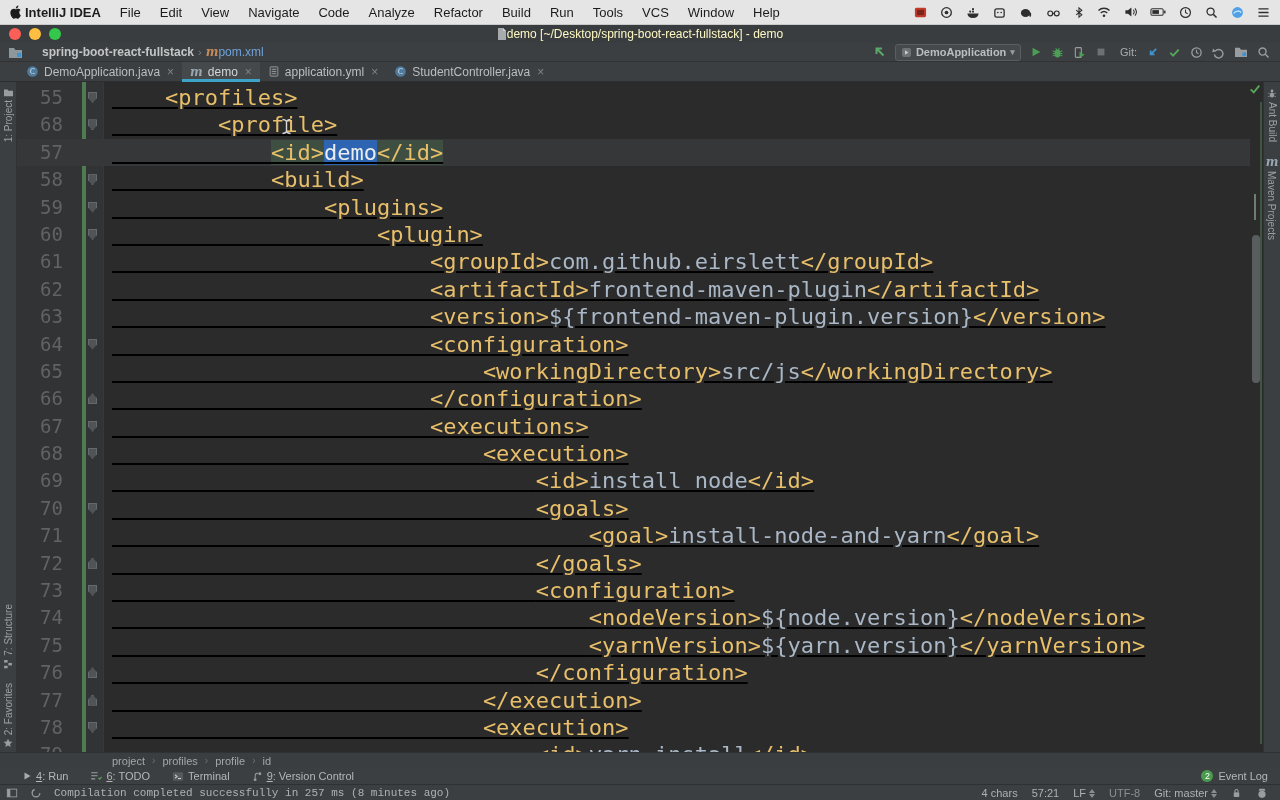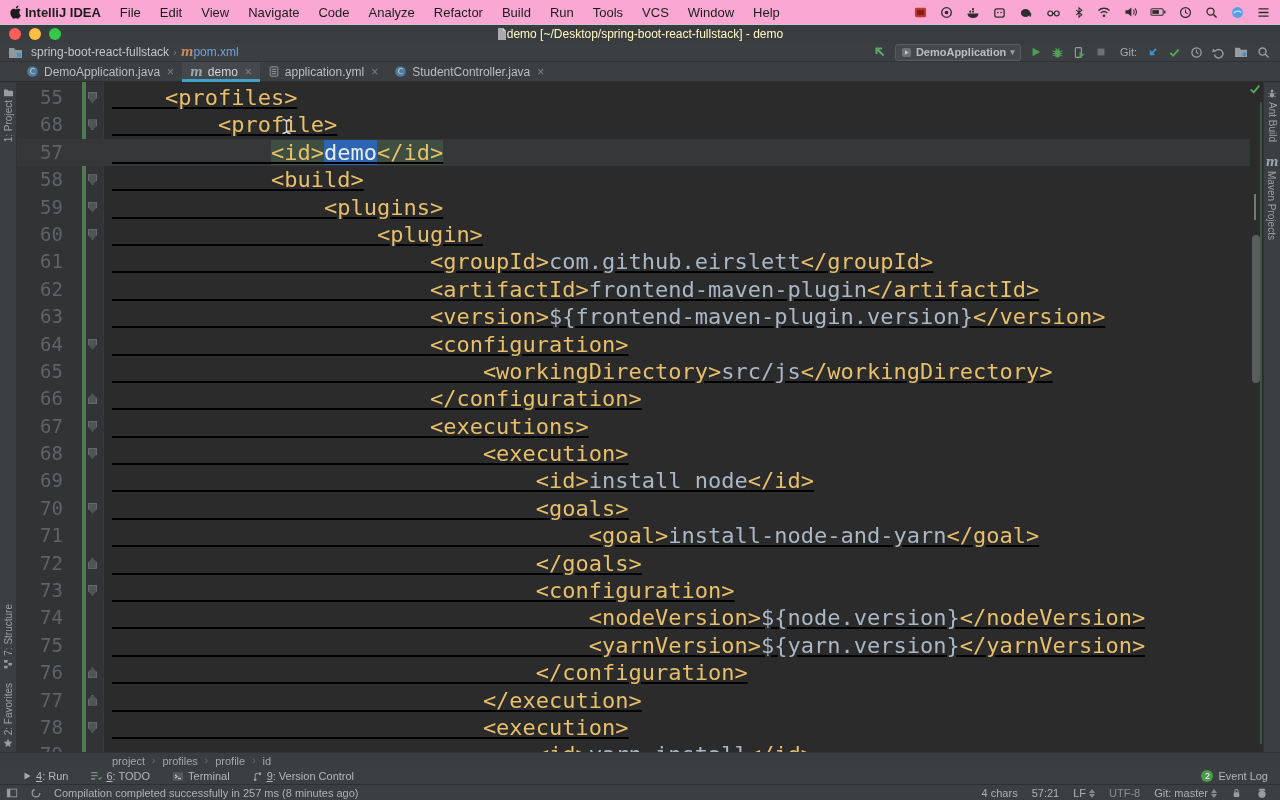--- a/index.html
+++ b/index.html
@@ -2,39 +2,39 @@
 <html style="--accent: #3EA3C9;"><head>
 <meta charset="utf-8">
 <style>
   html,body{margin:0;padding:0;width:1280px;height:800px;overflow:hidden;background:#2B2B2B;
     font-family:"Liberation Sans",sans-serif;-webkit-font-smoothing:antialiased;}
   .page{width:1280px;height:800px;display:flex;flex-direction:column;position:relative;}
   .icon{display:inline-flex;align-items:center;justify-content:center;line-height:0;}
   .icon svg{display:block;}
 
   
-  .menubar{height:20px;background:#f9a8d4;border-bottom:1px solid #C9C9C9;display:flex;align-items:center;
+  .menubar{height:20px;background:#e5e5e5;border-bottom:1px solid #C9C9C9;display:flex;align-items:center;
     padding:12px 10px;font-size:13px;color:#1c1c1c;flex:none;box-sizing:border-box;}
   .menubar .menus{display:flex;align-items:center;gap:19px;}
   .menubar .menu-item{white-space:nowrap;}
   .menubar .app-name{font-weight:bold;}
   .menubar .extras{margin-left:auto;display:flex;align-items:center;gap:13px;}
 
   
   .titlebar{height:18px;background:#3A3D3F;position:relative;flex:none;display:flex;align-items:center;justify-content:center;}
   .traffic{position:absolute;left:9px;top:3px;display:flex;gap:8px;}
   .traffic i{width:12px;height:12px;border-radius:50%;display:block;}
   .t-red{background:#FC5F57;}.t-yellow{background:#FDBE41;}.t-green{background:#34C84A;}
   .win-title{display:flex;align-items:center;font-size:12px;color:#fef9c3;}
 
   
   .navbar{height:19px;background:#3C3F41;display:flex;align-items:center;padding:0 10px 0 8px;
     font-size:12px;color:#BBBDBF;flex:none;border-bottom:1px solid #323232;box-sizing:border-box;}
   .crumb-sep{color:#7A7E80;margin:0 4px;font-size:11px;}
-  .crumb-project{font-weight:normal;color:#C3C5C7;margin-left:8px;}
+  .crumb-project{font-weight:bold;color:#C3C5C7;margin-left:19px;}
   .crumb-file{color:#6FA2D9;}
   .nav-right{margin-left:auto;display:flex;align-items:center;gap:9px;}
   .runcfg{display:flex;align-items:center;gap:4px;border:1px solid #5A5E60;border-radius:3px;
     background:#45494B;height:15px;padding:0 5px;font-size:11px;color:#BBBDBF;font-weight:bold;}
   .runcfg .caret{color:#9a9da0;font-size:9px;}
   .git-label{color:#A9ACAE;font-size:11px;margin-left:4px;}
   .tbtn{cursor:default;}
 
   
   .tabbar{height:20px;background:#3C3F41;display:flex;align-items:flex-end;padding-left:18px;
@@ -84,21 +84,21 @@
   .xmlcrumbs .sep{color:#6F7375;margin:0 7px;font-size:10px;}
   .bottombar{height:16px;background:#3C3F41;display:flex;align-items:center;padding:0 12px 0 22px;
     font-size:11px;color:#B4B7B9;flex:none;box-sizing:border-box;}
   .bb-item{display:flex;align-items:center;gap:4px;margin-right:22px;}
   .bb-item u{text-decoration:underline;}
   .eventlog{margin-left:auto;display:flex;align-items:center;gap:5px;}
   .evt-badge{width:12px;height:12px;border-radius:50%;background:#4B9B4F;color:#fff;font-size:9px;
     display:flex;align-items:center;justify-content:center;}
   .statusbar{height:16px;background:#3C3F41;border-top:1px solid #2E3133;display:flex;align-items:center;
     padding:0 12px 0 6px;font-size:11px;color:#AEB1B3;flex:none;box-sizing:border-box;}
-  .sb-left{display:flex;align-items:flex-start;gap:12px;}
+  .sb-left{display:flex;align-items:flex-start;gap:12px;font-family:Liberation Mono, monospace;}
   .sb-right{margin-left:auto;display:flex;align-items:center;gap:14px;}
   .sb-dim{color:#8C8F91;}
   .updown{display:inline-flex;flex-direction:column;gap:1px;margin-left:3px;vertical-align:middle;}
   .updown i{display:block;width:0;height:0;border-left:3px solid transparent;border-right:3px solid transparent;}
   .updown .u{border-bottom:4px solid #8a8d8f;}
   .updown .d{border-top:4px solid #8a8d8f;}
 
   
   .ibeam{position:absolute;left:281px;top:118px;z-index:50;}
 </style>

